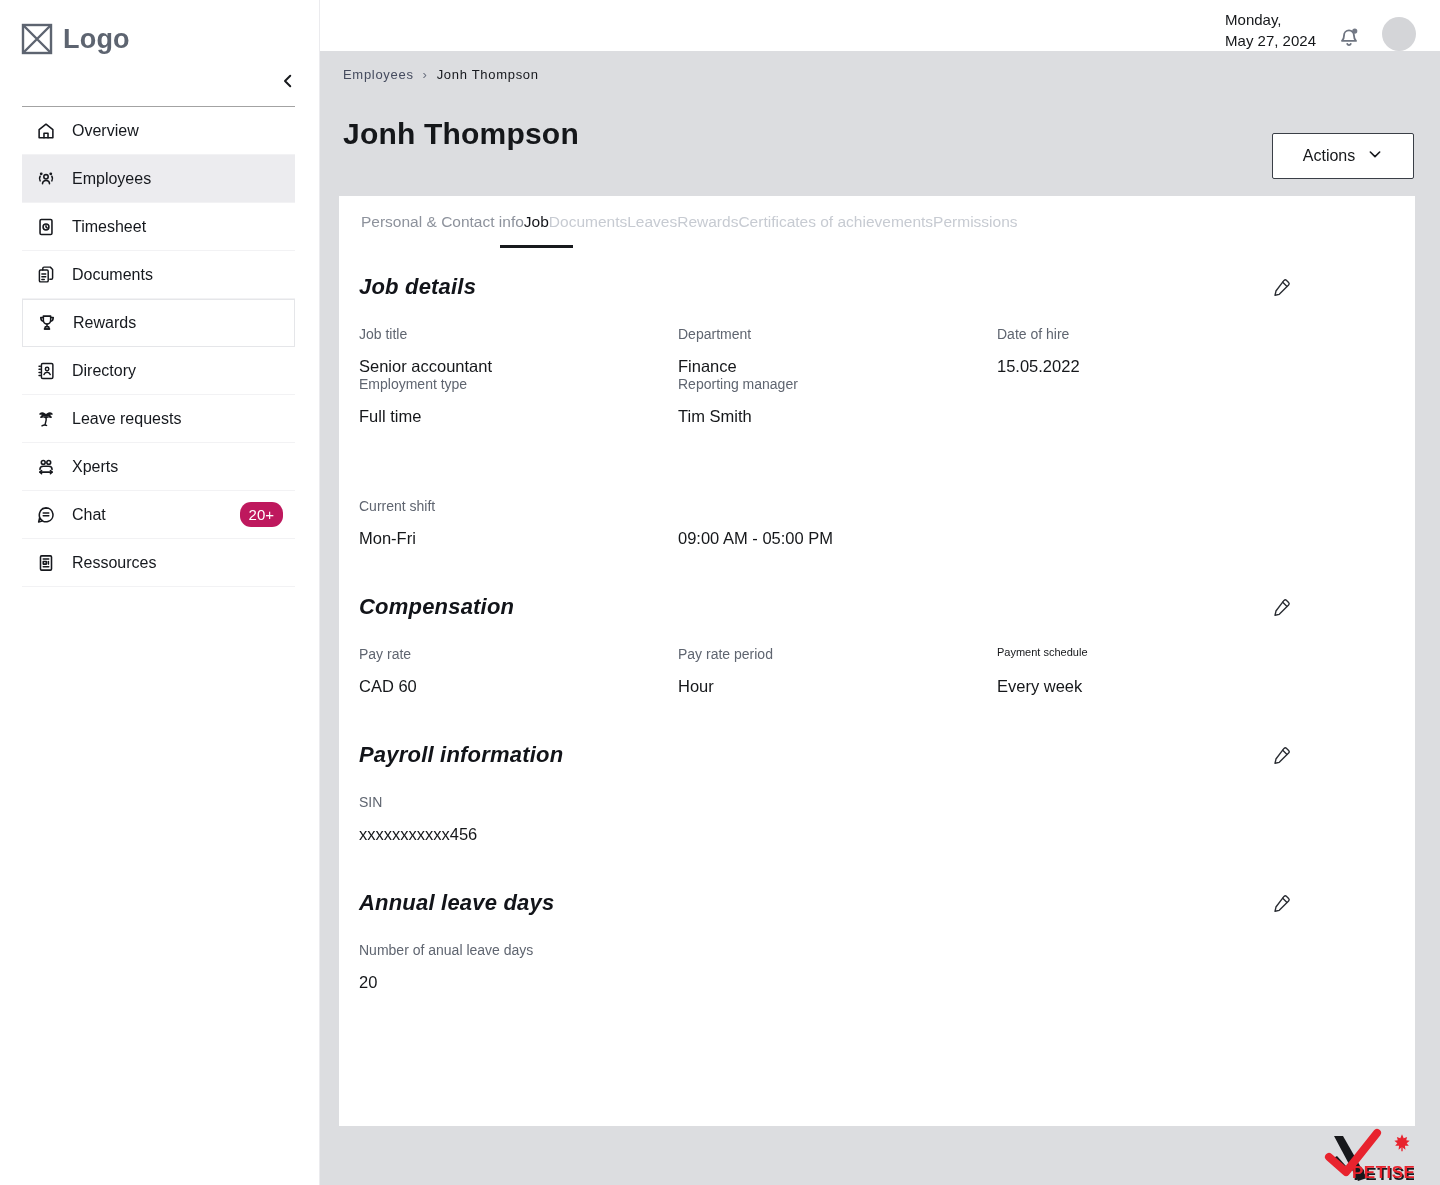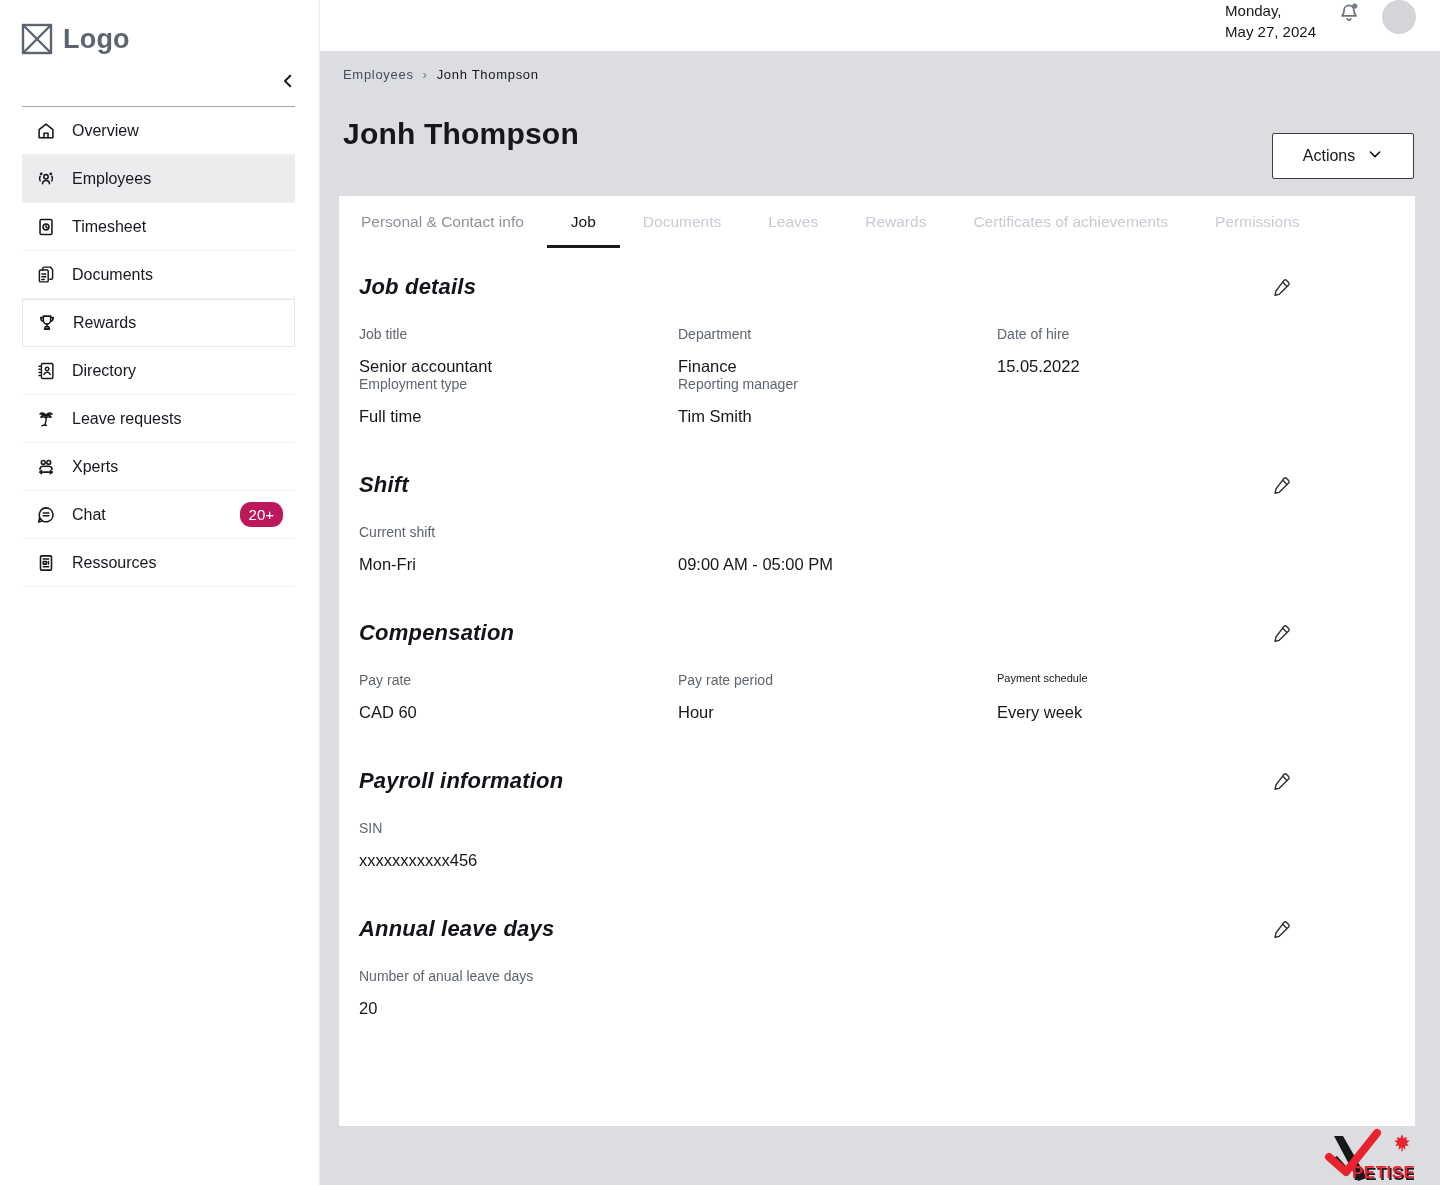--- a/index.html
+++ b/index.html
@@ -30,21 +30,21 @@
   .menu-item.outlined { border: 1px solid #e5e6e9; }
   .mi-icon { width: 24px; height: 24px; display: inline-flex; align-items: center; justify-content: center; }
   .badge {
     margin-left: auto; background: #be185d; color: #fff;
     border-radius: 11px; font-size: 15px; padding: 4px 9px; font-weight: 500;
   }
 
   
   .main { flex: 1; display: flex; flex-direction: column; }
   .topbar {
-    height: 70px; background: #fff; display: flex; align-items: flex-start;
+    height: 70px; background: #fff; display: flex; align-items: flex-end;
     justify-content: flex-end; gap: 20px; padding-right: 24px;
   }
   .date-block { font-size: 15px; line-height: 1.4; color: #15171a; }
   .bell-btn { background: none; border: none; cursor: pointer; line-height: 0; }
   .avatar { width: 34px; height: 34px; border-radius: 50%; background: #d4d5d8; border: none; cursor: pointer; }
 
   .page-head { padding: 16px 26px 0 23px; }
   .breadcrumb { font-size: 13px; letter-spacing: .7px; color: #454b5e; display: flex; gap: 9px; align-items: center; }
   .crumb-link { cursor: pointer; }
   .crumb-sep { color: #6b7180; font-size: 13px; }
@@ -55,21 +55,21 @@
     width: 142px; height: 46px; background: #fff; border: 1px solid #3a3f47;
     border-radius: 2px; display: flex; align-items: center; justify-content: center;
     gap: 12px; font-size: 16px; color: #15171a; cursor: pointer;
     font-family: inherit;
     margin-top: 43px;
   }
 
   .card { background: #fff; margin: 17px 25px 0 19px; padding: 0 20px 38px 20px; min-height: 930px; }
 
   
-  .tabs { display: flex; gap: 47px; padding-left: 2px; height: 52px; align-items: flex-start; }
+  .tabs { display: flex; padding-left: 2px; height: 52px; align-items: flex-start; }
   .tab { font-size: 15.5px; color: #c7cbd2; cursor: pointer; position: relative; height: 52px; line-height: 52px; white-space: nowrap; }
   .tab.dim { color: #8d929c; }
   .tab.active { color: #121419; font-weight: 500; }
   .tab.active::after {
     content: ""; position: absolute; left: -24px; right: -24px; bottom: 0;
     height: 3px; background: #17191d;
   }
 
   
   .section { padding-top: 46px; }
@@ -321,31 +321,20 @@
             <div class="fvalue">Full time</div>
           </div>
           <div class="fcell">
             <div class="flabel">Reporting manager</div>
             <div class="fvalue">Tim Smith</div>
           </div>
         </div>
       </section>
 
       <section class="section">
-        <div class="sec-head">
-          <h2 class="sec-title">Shift</h2>
-          <button class="edit-btn">
-            <span>
-              <svg width="22" height="22" viewBox="0 0 24 24" fill="none" stroke="#2a2d33" stroke-width="1.5" stroke-linecap="round" stroke-linejoin="round">
-                  <path d="M14.2 4.8 a2 2 0 0 1 2.8 0 l2.2 2.2 a2 2 0 0 1 0 2.8 L9 20 l-4.6 1 L5.4 16.4 Z"></path>
-                  <path d="M12.8 6.8 l4.4 4.4"></path>
-                </svg>
-            </span>
-          </button>
-        </div>
         <div class="fgrid">
           <div class="fcell">
             <div class="flabel">Current shift</div>
             <div class="fvalue">Mon-Fri</div>
           </div>
           <div class="fcell">
             <div class="flabel"></div>
             <div class="fvalue">09:00 AM - 05:00 PM</div>
           </div>
         </div>

